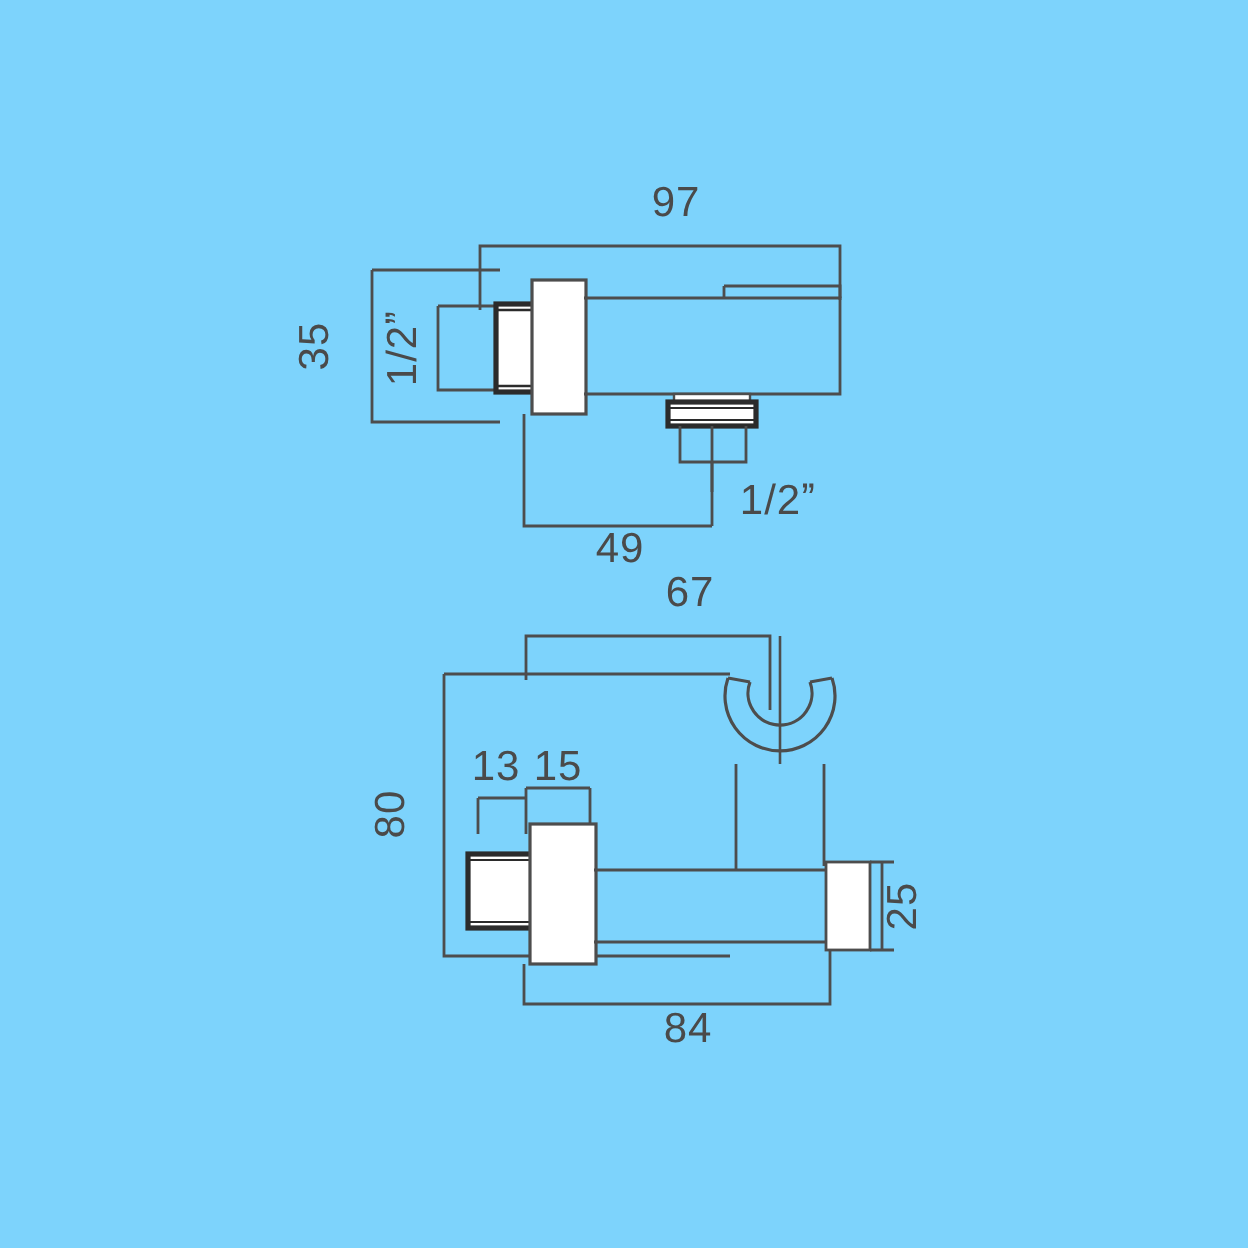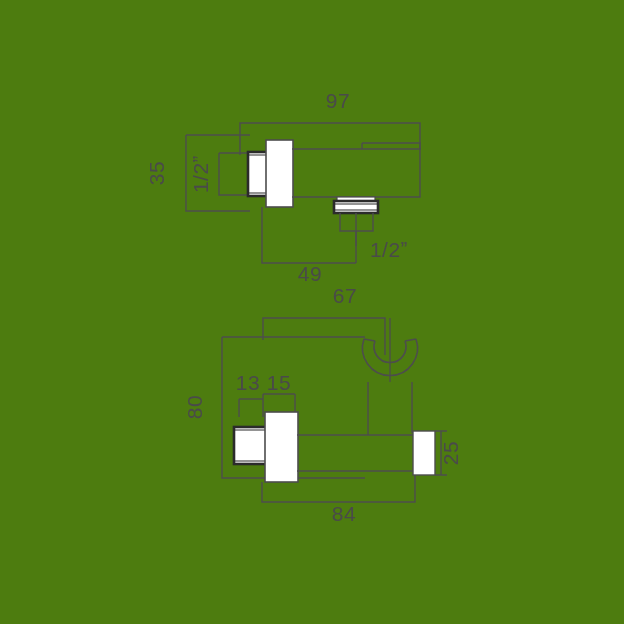--- a/index.html
+++ b/index.html
@@ -7,21 +7,21 @@
     padding: 0;
     background: #ffffff;
   }
   body {
     font-family: "Liberation Sans", sans-serif;
   }
   #sheet {
     position: relative;
     width: 624px;
     height: 624px;
-    background: #4d7c0f;
+    background: #7dd3fc;
     overflow: hidden;
   }
   #sheet svg {
     position: absolute;
     left: 0;
     top: 0;
   }
   .dimtext {
     font-family: "Liberation Sans", sans-serif;
     font-size: 21px;

